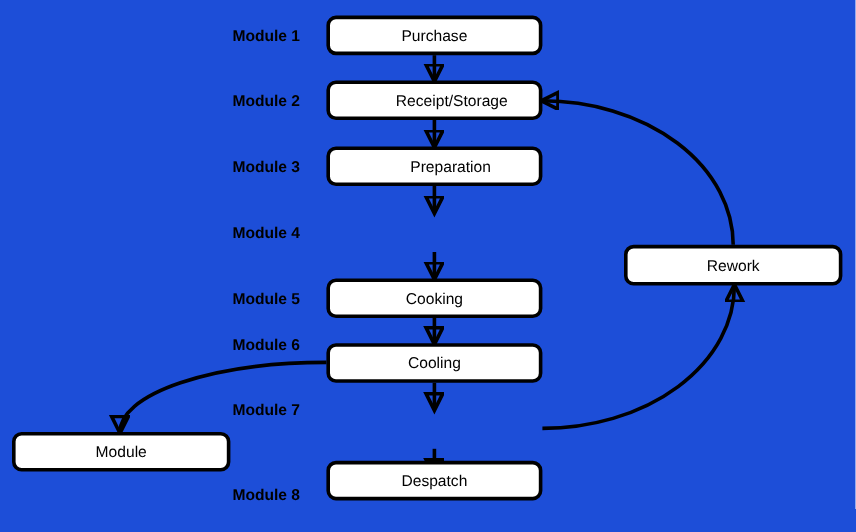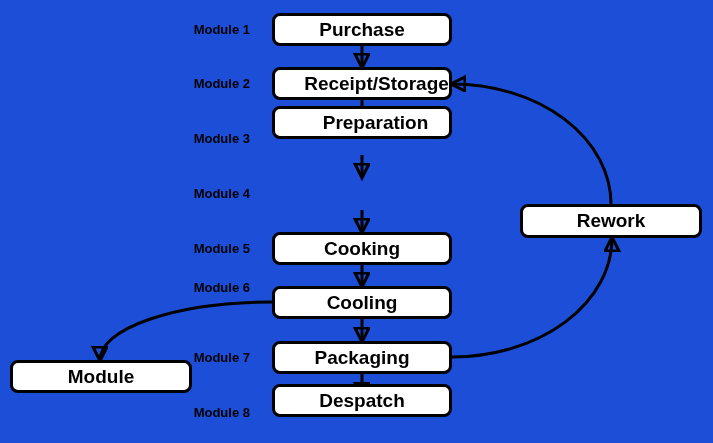--- a/index.html
+++ b/index.html
@@ -29,54 +29,53 @@
   }
   .node {
     position: absolute;
     box-sizing: border-box;
     border: 3px solid #000000;
     border-radius: 8px;
     background: #ffffff;
     display: flex;
     align-items: center;
     justify-content: center;
-    font-size: 19px;
+    font-size: 13px;
     color: #000000;
     white-space: nowrap;
-    font-weight: bold;
   }
   .module-label {
     position: absolute;
     left: 188px;
     width: 62px;
     height: 16px;
     line-height: 16px;
     text-align: right;
     font-weight: bold;
     font-size: 13px;
     color: #000000;
     white-space: nowrap;
   }
   
   .main-node { left: 272px; width: 180px; height: 33px; }
   .n1 { top: 13px; }
   .n2 { top: 67px; padding-left: 29px; }
-  .n3 { top: 106px; padding-left: 27px; }
+  .n3 { top: 122px; padding-left: 27px; }
   .n4 { top: 177px; }
   .n5 { top: 232px; }
   .n6 { top: 286px; }
   .n7 { top: 341px; }
   .n8 { top: 384px; }
   .ml1 { top: 22px; }
   .ml2 { top: 76px; }
   .ml3 { top: 131px; }
   .ml4 { top: 186px; }
   .ml5 { top: 241px; }
   .ml6 { top: 280px; }  
-  .ml7 { top: 350px; }
+  .ml7 { top: 334px; }
   .ml8 { top: 405px; }
   .waste-node  { left: 10px;  top: 360px; width: 182px; height: 33px; }
   .rework-node { left: 520px; top: 204px; width: 182px; height: 34px; }
 </style>
 </head>
 <body>
 
 <div id="canvas">
 
   <svg id="arrows" viewBox="0 0 713 443" xmlns="http://www.w3.org/2000/svg">
@@ -106,19 +105,18 @@
   <div class="module-label ml5">Module 5</div>
   <div class="module-label ml6">Module 6</div>
   <div class="module-label ml7">Module 7</div>
   <div class="module-label ml8">Module 8</div>
 
   <div class="node main-node n1">Purchase</div>
   <div class="node main-node n2">Receipt/Storage</div>
   <div class="node main-node n3">Preparation</div>
   <div class="node main-node n5">Cooking</div>
   <div class="node main-node n6">Cooling</div>
-  <div class="node main-node n7">Packaging</div>
   <div class="node main-node n8">Despatch</div>
 
   <div class="node waste-node">Module</div>
   <div class="node rework-node">Rework</div>
 
 </div>
 
 </body></html>

